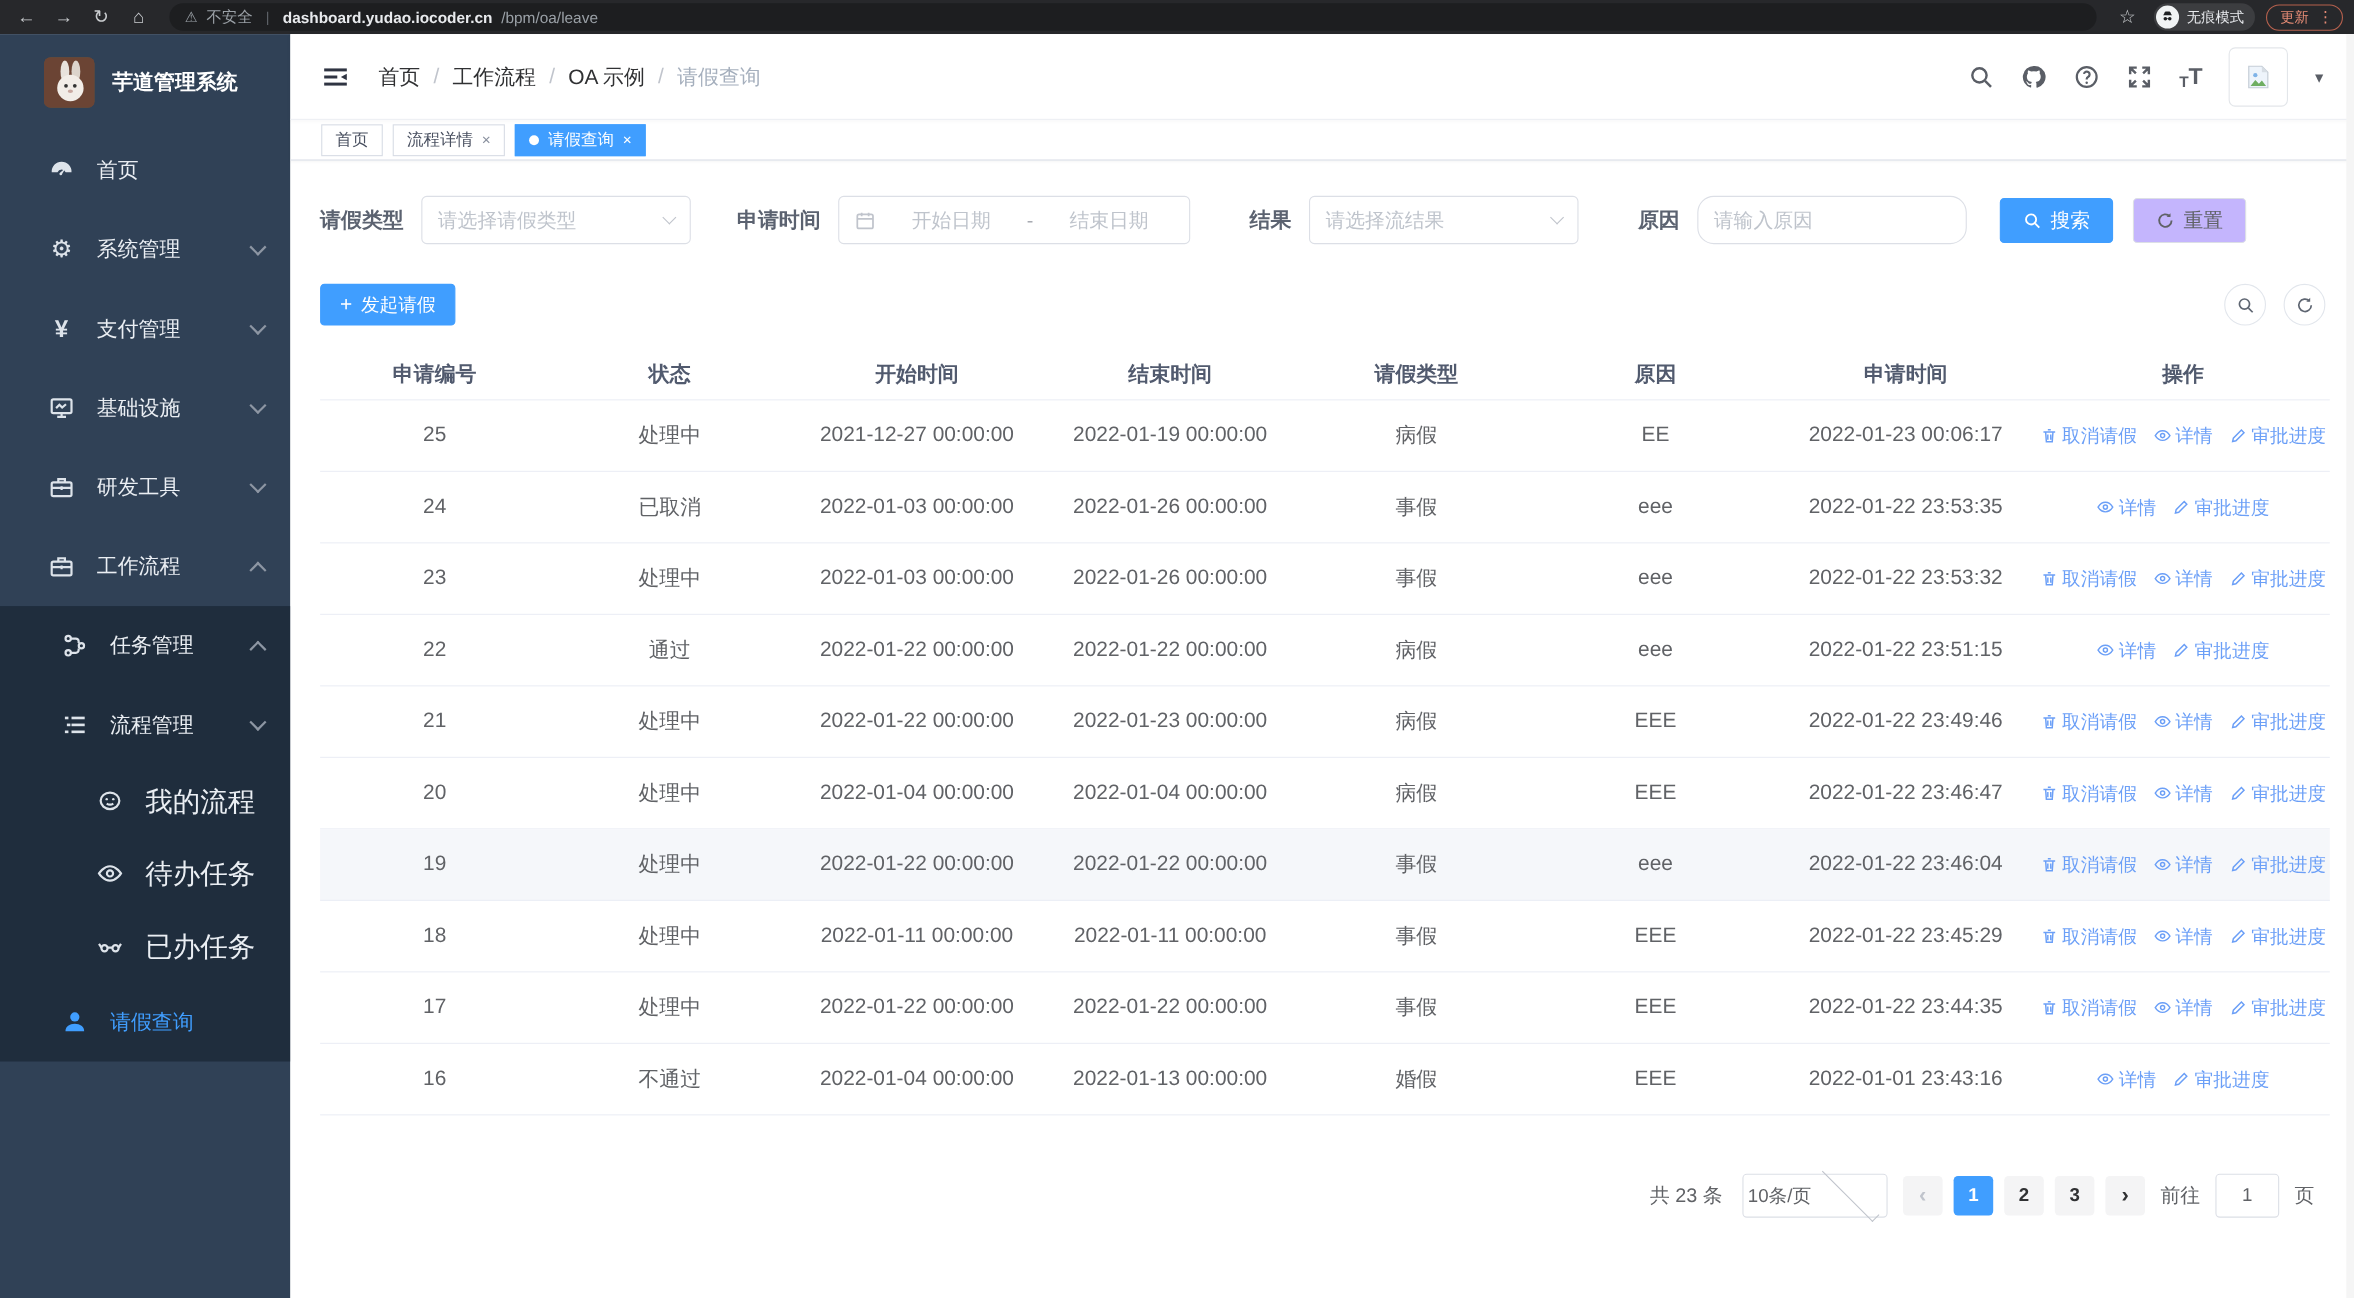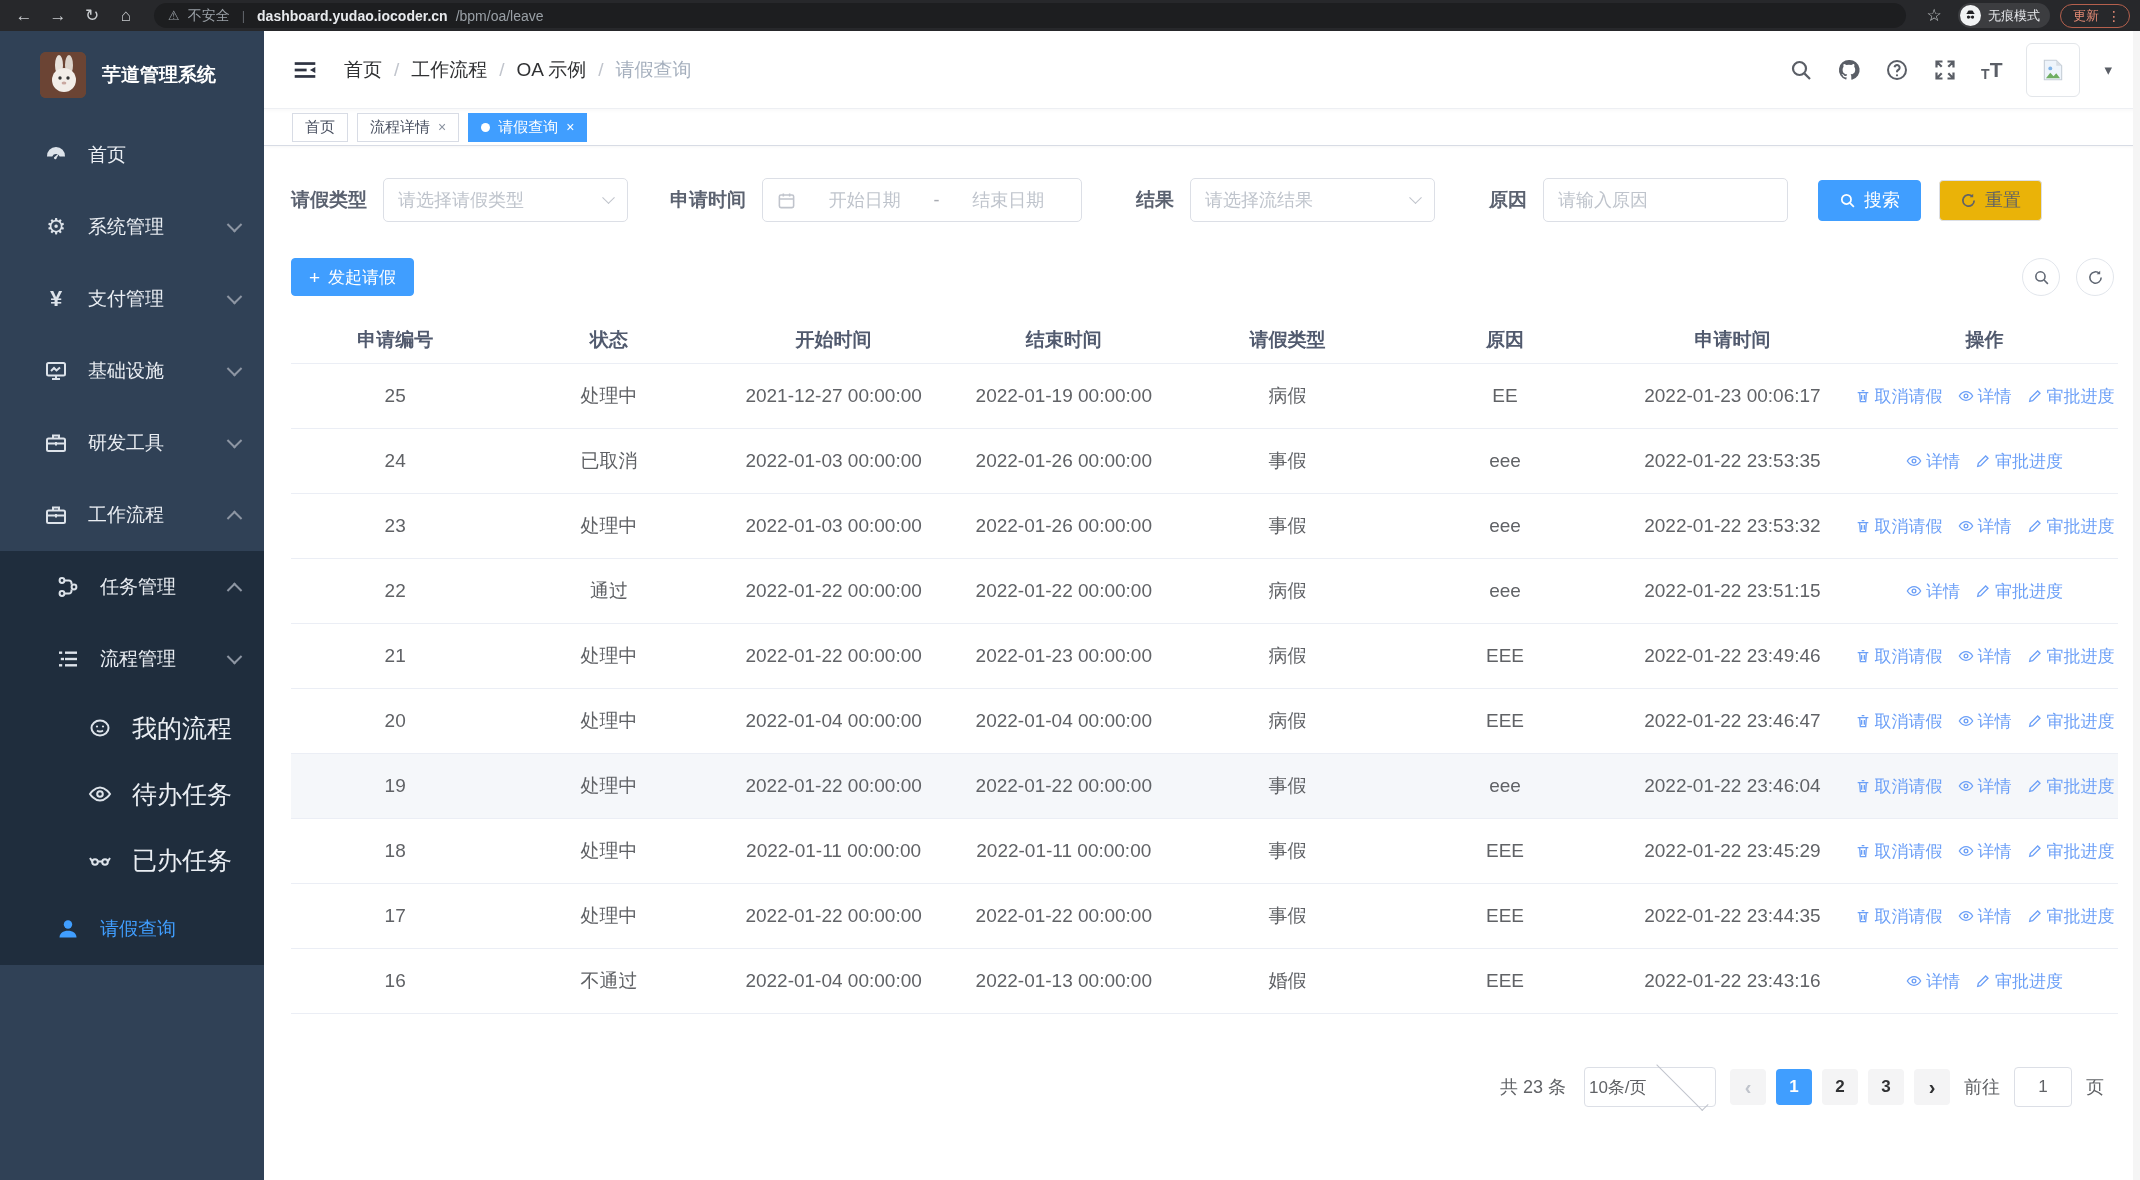--- a/index.html
+++ b/index.html
@@ -72,23 +72,23 @@
   .f-label{font-size:19px;font-weight:600;color:#5b6270;margin-right:16px;white-space:nowrap;}
   .select{width:245px;height:44px;border:1px solid var(--border);border-radius:5px;display:flex;align-items:center;padding:0 14px;cursor:pointer;background:#fff;}
   .select .ph{color:var(--ph);font-size:18px;flex:1;white-space:nowrap;overflow:hidden;}
   .chev-sm{width:9px;height:9px;border-right:1.6px solid #c0c4cc;border-bottom:1.6px solid #c0c4cc;transform:rotate(45deg) translate(-2px,-2px);flex-shrink:0;}
   .daterange{width:320px;height:44px;border:1px solid var(--border);border-radius:5px;display:flex;align-items:center;padding:0 14px;gap:10px;background:#fff;cursor:text;}
   .daterange .cal{width:19px;height:19px;color:#c0c4cc;flex-shrink:0;}
   .daterange .ph{color:var(--ph);font-size:18px;}
   .daterange .d-start{flex:1;text-align:center;}
   .daterange .d-end{flex:1;text-align:center;}
   .daterange .sep{color:#a8abb2;font-size:18px;}
-  .txt-input{width:245px;height:44px;border:1px solid var(--border);border-radius:5px;padding:0 14px;font-size:18px;color:#606266;font-family:inherit;}
+  .txt-input{width:245px;height:44px;border:1px solid var(--border);border-radius:15px;padding:0 14px;font-size:18px;color:#606266;font-family:inherit;}
   .txt-input::placeholder{color:var(--ph);}
-  .btn{height:41px;border-radius:4px;border:1px solid var(--border);background:#eab308;color:#606266;font-size:18px;display:inline-flex;align-items:center;gap:8px;padding:0 20px;cursor:pointer;font-family:inherit;}
+  .btn{height:41px;border-radius:4px;border:1px solid var(--border);background:#c4b5fd;color:#606266;font-size:18px;display:inline-flex;align-items:center;gap:8px;padding:0 20px;cursor:pointer;font-family:inherit;}
   .btn .b-svg{width:17px;height:17px;}
   .btn.primary{background:var(--blue);border-color:var(--blue);color:#fff;}
   .gap42{width:42px;flex-shrink:0;} .gap54{width:54px;flex-shrink:0;} .gap30{width:30px;flex-shrink:0;} .gap18{width:18px;flex-shrink:0;}
   .toolbar{margin-top:36px;display:flex;align-items:center;}
   .btn.create{height:38px;font-size:17px;padding:0 17px;}
   .circle-btns{margin-left:auto;display:flex;gap:16px;margin-right:4px;}
   .c-btn{width:38px;height:38px;border-radius:50%;border:1px solid #e2e6ec;background:#fff;color:#5f6672;display:flex;align-items:center;justify-content:center;cursor:pointer;}
   .c-btn svg{width:17px;height:17px;}
   
   .tbl{margin-top:20px;}
@@ -723,21 +723,21 @@
               </div>
             </div>
 
             <div class="tr body">
               <div class="td">16</div>
               <div class="td">不通过</div>
               <div class="td">2022-01-04 00:00:00</div>
               <div class="td">2022-01-13 00:00:00</div>
               <div class="td">婚假</div>
               <div class="td">EEE</div>
-              <div class="td">2022-01-22 23:43:16</div>
+              <div class="td">2022-01-01 23:43:16</div>
               <div class="td ops">
 
                 <span class="op-link">
                   <svg viewBox="0 0 24 24" fill="none" stroke="currentColor" stroke-width="2">
                     <path d="M2 12s4-6.5 10-6.5S22 12 22 12s-4 6.5-10 6.5S2 12 2 12z"></path>
                     <circle cx="12" cy="12" r="2.8"></circle>
                   </svg>
                   <span>详情</span>
                 </span>
                 <span class="op-link">

